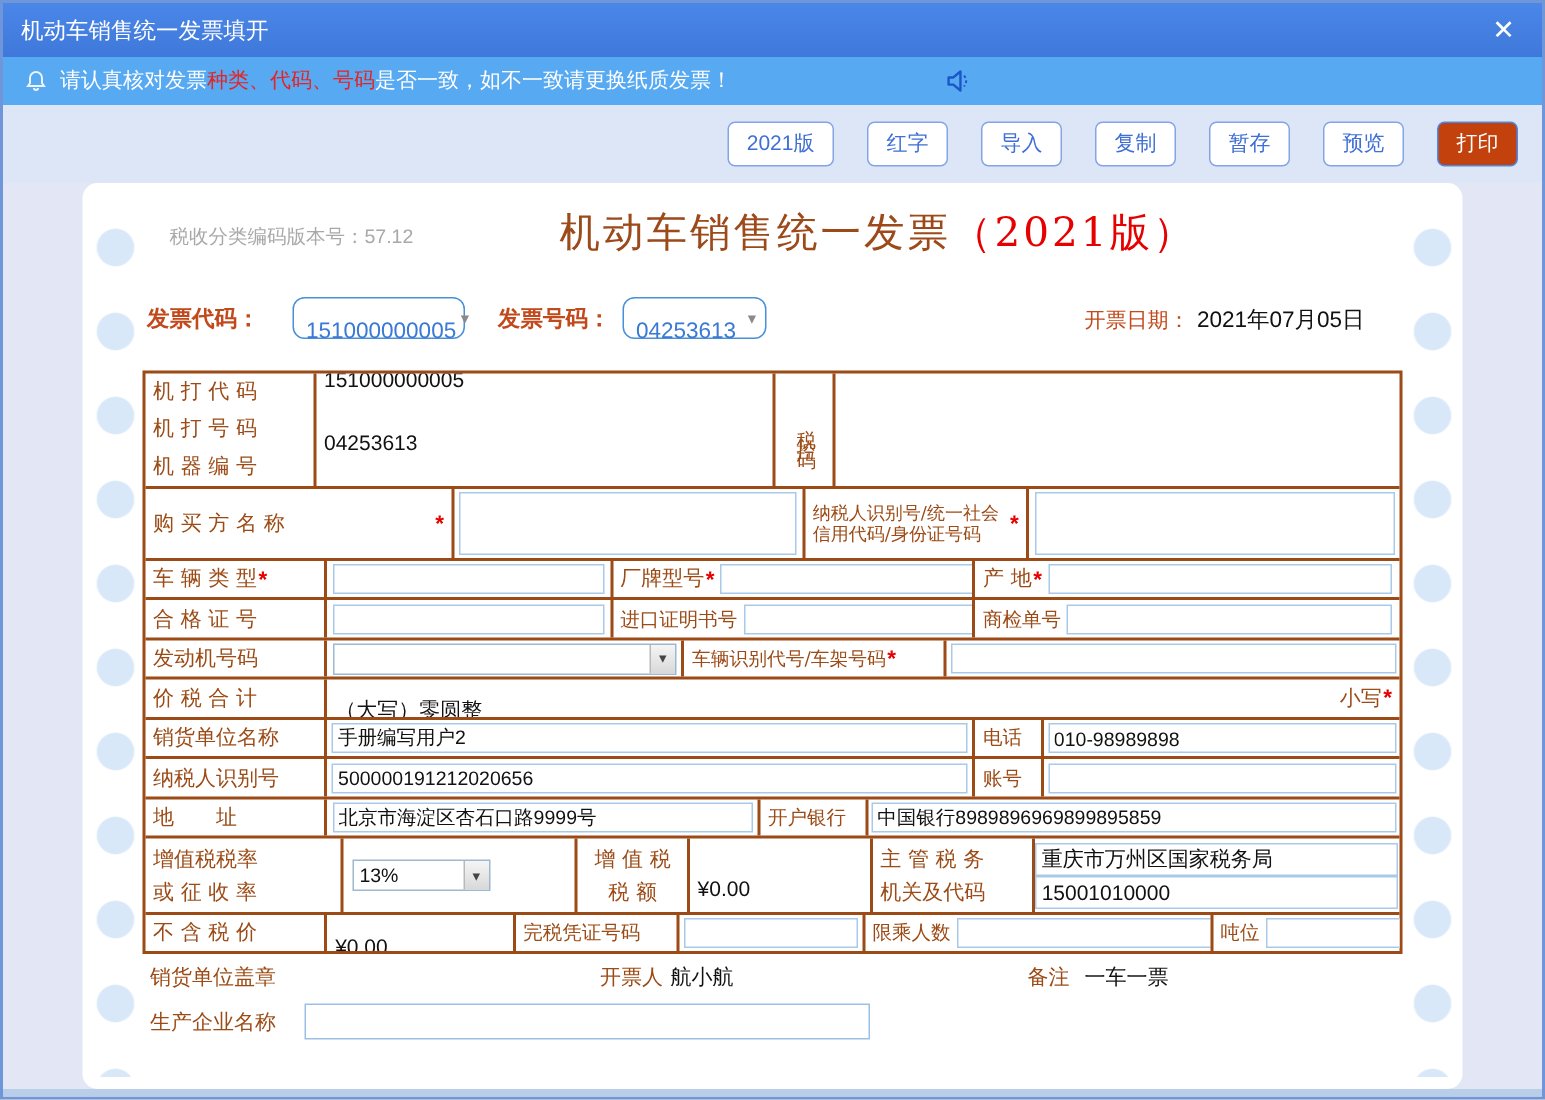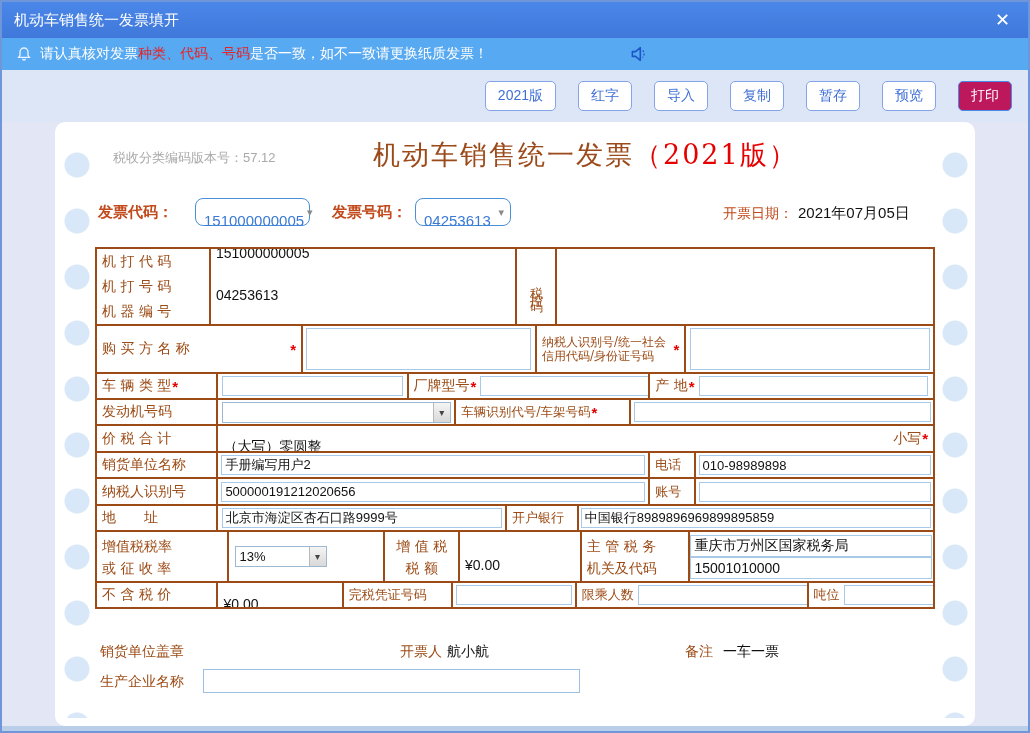--- a/index.html
+++ b/index.html
@@ -18,21 +18,21 @@
   .titlebar .ttl{font-size:15px;}
   .close{margin-left:auto;color:#fff;font-size:18px;cursor:pointer;line-height:1;padding:2px 6px;}
   
   .notif{height:32px;background:#57a9f2;display:flex;align-items:center;color:#fff;font-size:14px;padding:0 14px;position:relative;}
   .notif .bell{display:flex;align-items:center;margin-right:8px;}
   .notif .hl{color:#e82222;}
   .notif .speaker{position:absolute;left:628px;top:8px;}
   
   .toolbar{height:52px;background:#dce6f6;display:flex;align-items:center;justify-content:flex-end;gap:22px;padding-right:16px;}
   .btn{min-width:54px;height:30px;padding:0 12px;border:1px solid #84a4e6;border-radius:5px;background:#fff;color:#3f6fd6;font-size:14px;display:flex;align-items:center;justify-content:center;cursor:pointer;}
-  .btn.primary{background:#be185d;border-color:#478ae9;color:#fff;}
+  .btn.primary{background:#c2410c;border-color:#478ae9;color:#fff;}
   
   .content{position:relative;height:609px;background:#e3e6f4;}
   .content .bottomband{position:absolute;left:0;bottom:0;width:100%;height:5px;background:#b9cfe9;}
   .panel{position:absolute;left:53px;top:0;width:920px;height:604px;background:#fff;border-radius:10px;}
   .dots{position:absolute;top:30px;bottom:8px;width:28px;background-image:radial-gradient(circle 13px at 50% 13px,#d9e8f8 12px,transparent 13px);background-size:28px 56px;background-repeat:repeat-y;}
   .dots.left{left:8px;}
   .dots.right{right:6px;}
   .note{position:absolute;left:58px;top:27px;color:#a9a9a9;font-size:13px;}
   .ititle{position:absolute;left:318px;top:15px;font-family:"DejaVu Serif",serif;font-size:27px;letter-spacing:2px;color:#9c4a1a;white-space:nowrap;}
   .ititle .ver{color:var(--red);}
@@ -173,20 +173,36 @@
               <span class="req">*</span>
               <input class="tin" style="flex: 1 1 0%; margin-left: 4px;" value="">
             </div>
           <div class="c pad" style="width:286px">
               <span class="lbl">产 地</span>
               <span class="req">*</span>
               <input class="tin" style="flex: 1 1 0%; margin-left: 4px;" value="">
             </div>
         </div>
 
+        <div class="trow" style="height:27px">
+          <div class="c pad" style="width:120px">
+              <span class="lbl">合 格 证 号</span>
+            </div>
+          <div class="c" style="width:191px">
+              <input class="tin" style="width: 181px; margin: 0px auto;" value="">
+            </div>
+          <div class="c pad" style="width:243px">
+              <span class="lbl" style="font-size:13px">进口证明书号</span>
+              <input class="tin" style="flex: 1 1 0%; margin-left: 4px;" value="">
+            </div>
+          <div class="c pad" style="width:286px">
+              <span class="lbl" style="font-size:13px">商检单号</span>
+              <input class="tin" style="flex: 1 1 0%; margin-left: 4px;" value="">
+            </div>
+        </div>
 
         <div class="trow" style="height:26px">
           <div class="c pad" style="width:120px">
               <span class="lbl">发动机号码</span>
             </div>
           <div class="c" style="width:239px">
             <div class="nsel" style="width:229px;margin:0 auto">
               <span class="nval"></span>
               <span class="narr">▾</span>
             </div>

